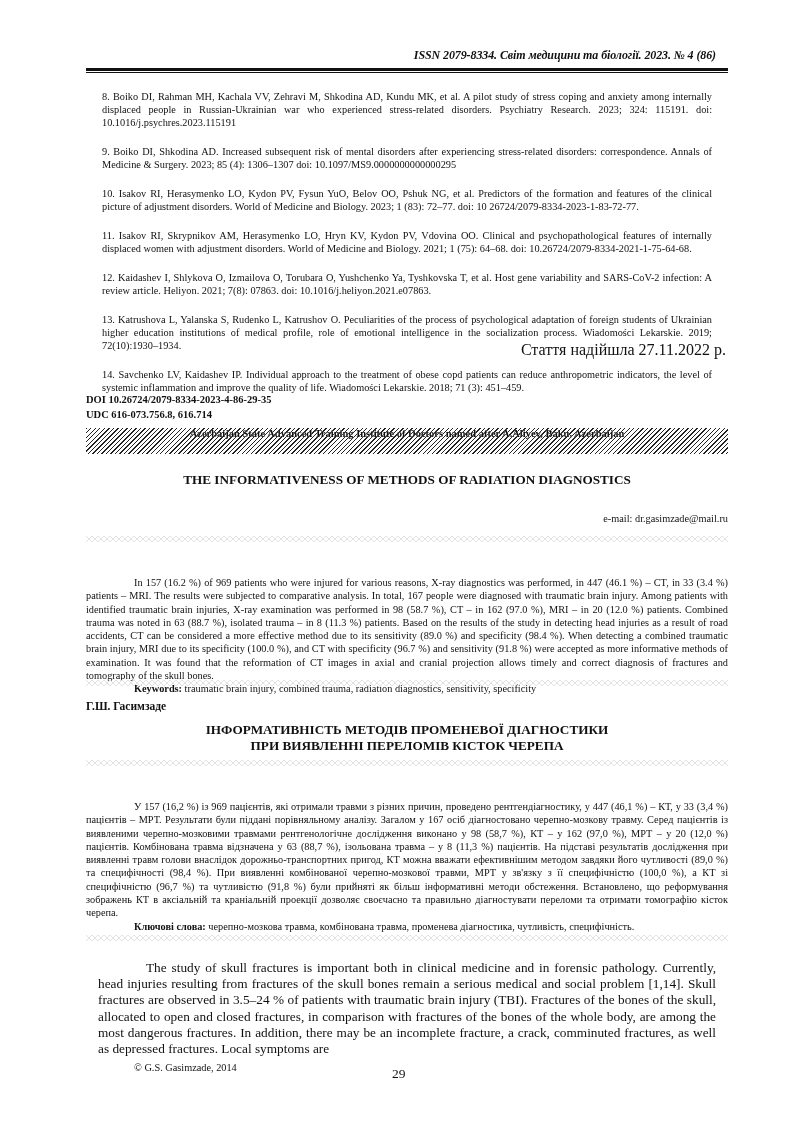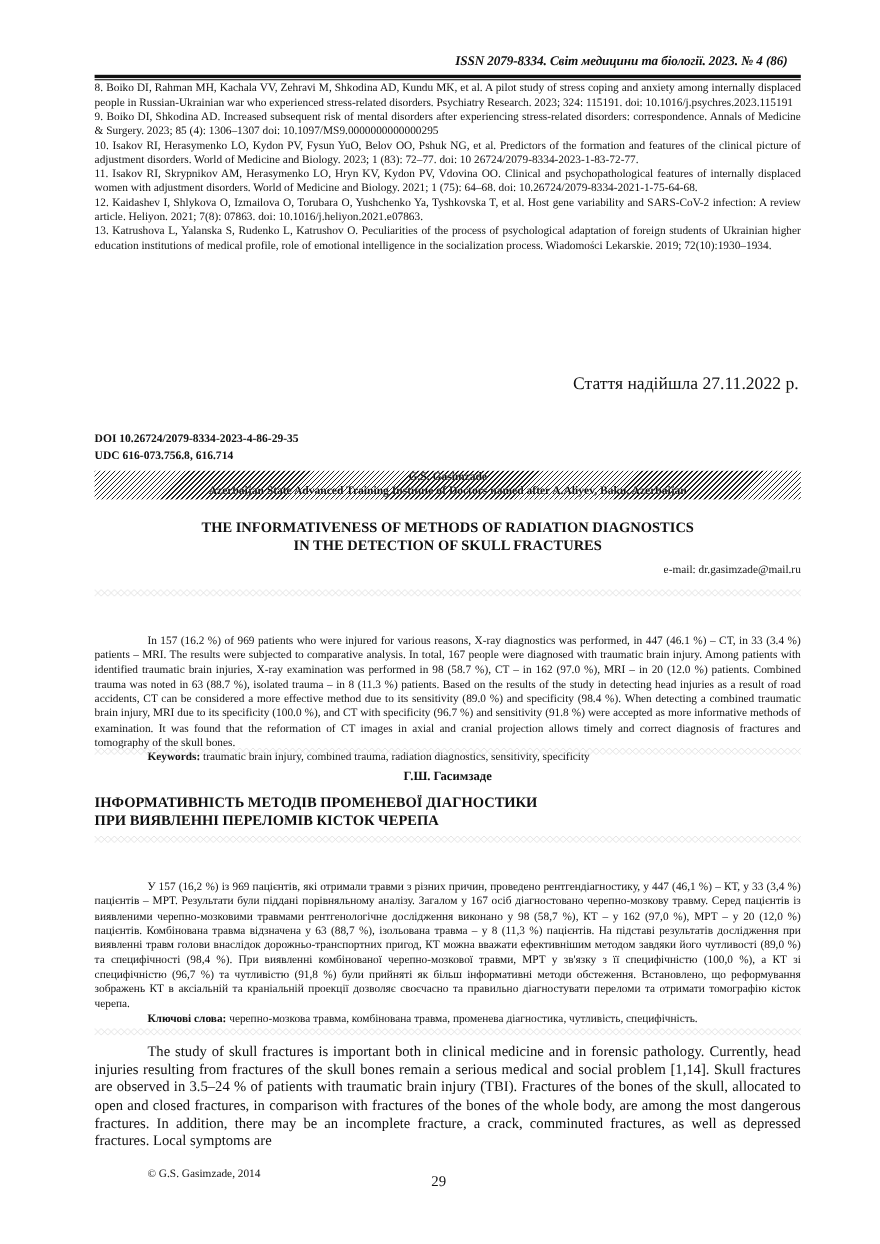--- a/index.html
+++ b/index.html
@@ -8,80 +8,79 @@
     font-family: "Liberation Serif", serif; color: #111;
   }
   .page { position: absolute; left: 86px; width: 642px; top: 0; }
   .running-head {
     position: absolute; top: 48px; right: 12px; font-style: italic; font-weight: bold;
     font-size: 12px; letter-spacing: -0.1px; white-space: nowrap;
   }
   .head-rule { position: absolute; top: 68px; left: 0; width: 642px; height: 3px; background: #111; }
   .head-rule::after { content: ""; position: absolute; left: 0; top: 4px; width: 642px; height: 1px; background: #111; }
   .refs { position: absolute; top: 74px; left: 0; width: 642px; font-size: 10.3px; line-height: 13px; text-align: justify; }
-  .refs p { margin: 0; }
+  .refs p { margin: 16px; }
   .received { position: absolute; top: 341px; right: 2px; font-size: 16px; }
   .doi-block { position: absolute; top: 392px; left: 0; font-weight: bold; font-size: 10.5px; line-height: 15px; }
   .hatch-band {
     position: absolute; top: 428px; left: 0; width: 642px; height: 26px;
     background: repeating-linear-gradient(135deg, #222 0 1px, #fff 1px 3.2px);
     text-align: center; font-weight: bold; font-size: 10.5px; line-height: 12.5px;
   }
   .hatch-band span { display: block; color: #111; text-shadow: 0 0 1px #fff; }
   .en-title { position: absolute; top: 472px; left: 0; width: 642px; text-align: center; font-weight: bold; font-size: 13.2px; line-height: 16px; }
   .email { position: absolute; top: 513px; right: 0; font-size: 10.3px; }
   .zigzag {
     position: absolute; left: 0; width: 642px; height: 6px;
     background:
       linear-gradient(135deg, transparent 45%, #e2e2e2 45% 55%, transparent 55%) 0 0/6px 6px,
       linear-gradient(45deg, transparent 45%, #e2e2e2 45% 55%, transparent 55%) 0 0/6px 6px;
   }
   .abstract { position: absolute; left: 0; width: 642px; font-size: 10.3px; line-height: 13.3px; text-align: justify; margin-top: 32px; }
   .abstract p { margin: 0; text-indent: 48px; }
   .abstract .kw { text-indent: 48px; }
   .kw b { font-weight: bold; }
-  .ua-author { position: absolute; top: 700px; left: 0; width: 642px; text-align: center; font-weight: bold; font-size: 11.5px; }
-  .ua-title { position: absolute; top: 722px; left: 0; width: 642px; font-weight: bold; font-size: 13.2px; line-height: 16px; }
+  .ua-author { position: absolute; top: 700px; left: 0; width: 642px; text-align: left; font-weight: bold; font-size: 11.5px; }
+  .ua-title { position: absolute; top: 722px; left: 0; width: 642px; text-align: center; font-weight: bold; font-size: 13.2px; line-height: 16px; }
   .body-text { position: absolute; top: 948px; left: 0; width: 642px; font-size: 13.3px; line-height: 16.2px; text-align: justify; }
-  .body-text p { margin: 0; text-indent: 48px; }
+  .body-text p { margin: 12px; text-indent: 48px; }
   .copyright { position: absolute; top: 1062px; left: 48px; font-size: 10.3px; }
   .page-num { position: absolute; top: 1066px; left: 306px; font-size: 13.5px; }
 </style>
 </head>
 <body>
 
 <div class="page">
 
   <div class="running-head">ISSN 2079-8334. Світ медицини та біології. 2023. № 4 (86)</div>
   <div class="head-rule"></div>
 
   <div class="refs">
     <p>8. Boiko DI, Rahman MH, Kachala VV, Zehravi M, Shkodina AD, Kundu MK, et al. A pilot study of stress coping and anxiety among internally displaced people in Russian-Ukrainian war who experienced stress-related disorders. Psychiatry Research. 2023; 324: 115191. doi: 10.1016/j.psychres.2023.115191</p>
     <p>9. Boiko DI, Shkodina AD. Increased subsequent risk of mental disorders after experiencing stress-related disorders: correspondence. Annals of Medicine &amp; Surgery. 2023; 85 (4): 1306–1307 doi: 10.1097/MS9.0000000000000295</p>
     <p>10. Isakov RI, Herasymenko LO, Kydon PV, Fysun YuO, Belov OO, Pshuk NG, et al. Predictors of the formation and features of the clinical picture of adjustment disorders. World of Medicine and Biology. 2023; 1 (83): 72–77. doi: 10 26724/2079-8334-2023-1-83-72-77.</p>
     <p>11. Isakov RI, Skrypnikov AM, Herasymenko LO, Hryn KV, Kydon PV, Vdovina OO. Clinical and psychopathological features of internally displaced women with adjustment disorders. World of Medicine and Biology. 2021; 1 (75): 64–68. doi: 10.26724/2079-8334-2021-1-75-64-68.</p>
     <p>12. Kaidashev I, Shlykova O, Izmailova O, Torubara O, Yushchenko Ya, Tyshkovska T, et al. Host gene variability and SARS-CoV-2 infection: A review article. Heliyon. 2021; 7(8): 07863. doi: 10.1016/j.heliyon.2021.e07863.</p>
     <p>13. Katrushova L, Yalanska S, Rudenko L, Katrushov O. Peculiarities of the process of psychological adaptation of foreign students of Ukrainian higher education institutions of medical profile, role of emotional intelligence in the socialization process. Wiadomości Lekarskie. 2019; 72(10):1930–1934.</p>
+    <p>14. Savchenko LV, Kaidashev IP. Individual approach to the treatment of obese copd patients can reduce anthropometric indicators, the level of systemic inflammation and improve the quality of life. Wiadomości Lekarskie. 2018; 71 (3): 451–459.</p>
   </div>
 
   <div class="received">Стаття надійшла 27.11.2022 р.</div>
 
   <div class="doi-block">
     <div>DOI 10.26724/2079-8334-2023-4-86-29-35</div>
     <div>UDC 616-073.756.8, 616.714</div>
   </div>
 
   <div class="hatch-band">
-    <span>G.S. Gasimzade</span>
     <span>Azerbaijan State Advanced Training Institute of Doctors named after A.Aliyev, Baku, Azerbaijan</span>
   </div>
 
   <div class="en-title">
     <div>THE INFORMATIVENESS OF METHODS OF RADIATION DIAGNOSTICS</div>
-    <div>IN THE DETECTION OF SKULL FRACTURES</div>
   </div>
 
   <div class="email">e-mail: dr.gasimzade@mail.ru</div>
 
   <div class="zigzag" style="top:536px"></div>
 
   <div class="abstract" style="top:544px">
     <p>In 157 (16.2 %) of 969 patients who were injured for various reasons, X-ray diagnostics was performed, in 447 (46.1 %) – CT, in 33 (3.4 %) patients – MRI. The results were subjected to comparative analysis. In total, 167 people were diagnosed with traumatic brain injury. Among patients with identified traumatic brain injuries, X-ray examination was performed in 98 (58.7 %), CT – in 162 (97.0 %), MRI – in 20 (12.0 %) patients. Combined trauma was noted in 63 (88.7 %), isolated trauma – in 8 (11.3 %) patients. Based on the results of the study in detecting head injuries as a result of road accidents, CT can be considered a more effective method due to its sensitivity (89.0 %) and specificity (98.4 %). When detecting a combined traumatic brain injury, MRI due to its specificity (100.0 %), and CT with specificity (96.7 %) and sensitivity (91.8 %) were accepted as more informative methods of examination. It was found that the reformation of CT images in axial and cranial projection allows timely and correct diagnosis of fractures and tomography of the skull bones.</p>
     <p class="kw"><b>Keywords:</b><span> traumatic brain injury, combined trauma, radiation diagnostics, sensitivity, specificity</span></p>
   </div>

